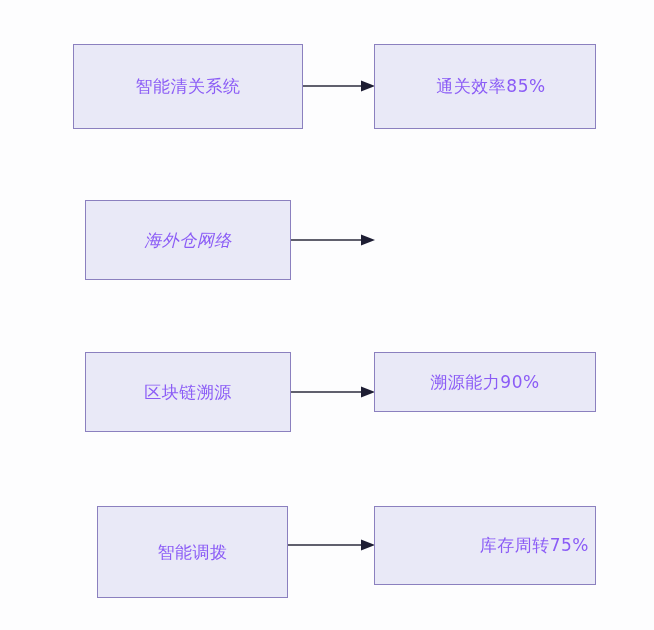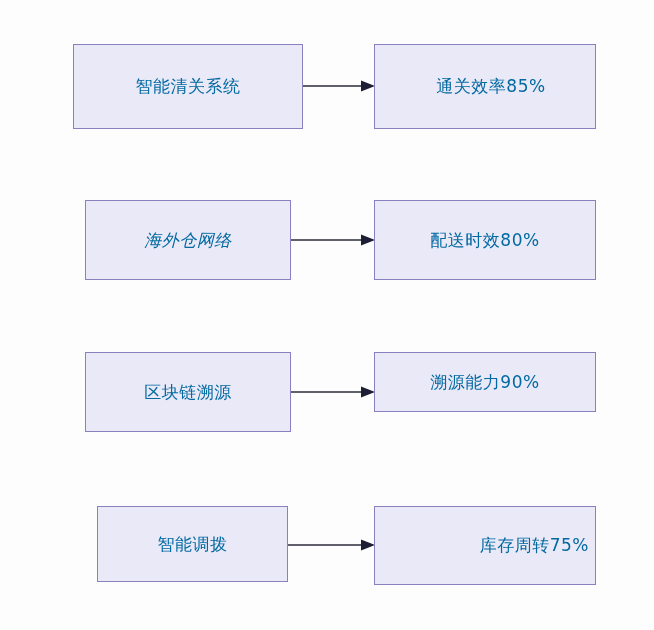--- a/index.html
+++ b/index.html
@@ -20,21 +20,21 @@
     background: #fdfdfe;
   }
   .node-box {
     position: absolute;
     box-sizing: border-box;
     background: #e9e9f7;
     border: 1.5px solid #8b80bf;
     display: flex;
     align-items: center;
     justify-content: center;
-    color: #0369a1;
+    color: #8b5cf6;
     font-size: 17px;
     letter-spacing: 0.5px;
     line-height: 1.2;
     text-align: center;
     white-space: nowrap;
   }
   .node-label {
     display: block;
     padding: 0 6px;
   }
@@ -69,38 +69,35 @@
 
   <div class="node-box" style="left:85px; top:200px; width:206px; height:80px;font-style:italic;">
     <span class="node-label">海外仓网络</span>
   </div>
   <div class="edge" style="left:291px; top:233px; width:84px;">
     <svg width="84" height="14" viewBox="0 0 84 14">
       <line x1="0" y1="7" x2="72" y2="7" stroke="#2b2b3d" stroke-width="1.6"></line>
       <polygon points="70,1.5 84,7 70,12.5" fill="#1d1d33"></polygon>
     </svg>
   </div>
-  <div class="node-box" style="left:374px; top:200px; width:222px; height:80px;">
-    <span class="node-label">配送时效80%</span>
-  </div>
 
   <div class="node-box" style="left:85px; top:352px; width:206px; height:80px;">
     <span class="node-label">区块链溯源</span>
   </div>
   <div class="edge" style="left:291px; top:385px; width:84px;">
     <svg width="84" height="14" viewBox="0 0 84 14">
       <line x1="0" y1="7" x2="72" y2="7" stroke="#2b2b3d" stroke-width="1.6"></line>
       <polygon points="70,1.5 84,7 70,12.5" fill="#1d1d33"></polygon>
     </svg>
   </div>
   <div class="node-box" style="left:374px; top:352px; width:222px; height:60px;">
     <span class="node-label">溯源能力90%</span>
   </div>
 
-  <div class="node-box" style="left:97px; top:506px; width:191px; height:76px;">
+  <div class="node-box" style="left:97px; top:506px; width:191px; height:92px;">
     <span class="node-label">智能调拨</span>
   </div>
   <div class="edge" style="left:288px; top:538px; width:87px;">
     <svg width="87" height="14" viewBox="0 0 87 14">
       <line x1="0" y1="7" x2="75" y2="7" stroke="#2b2b3d" stroke-width="1.6"></line>
       <polygon points="73,1.5 87,7 73,12.5" fill="#1d1d33"></polygon>
     </svg>
   </div>
   <div class="node-box" style="left:374px; top:506px; width:222px; height:79px;justify-content:flex-end;">
     <span class="node-label">库存周转75%</span>

